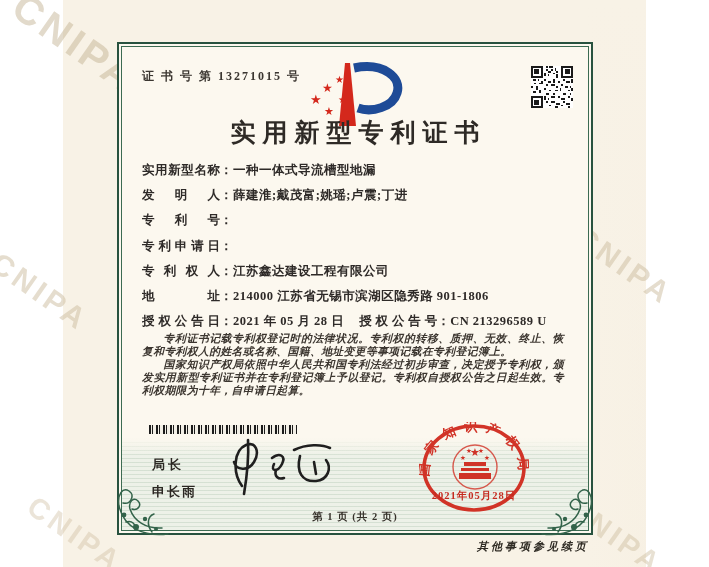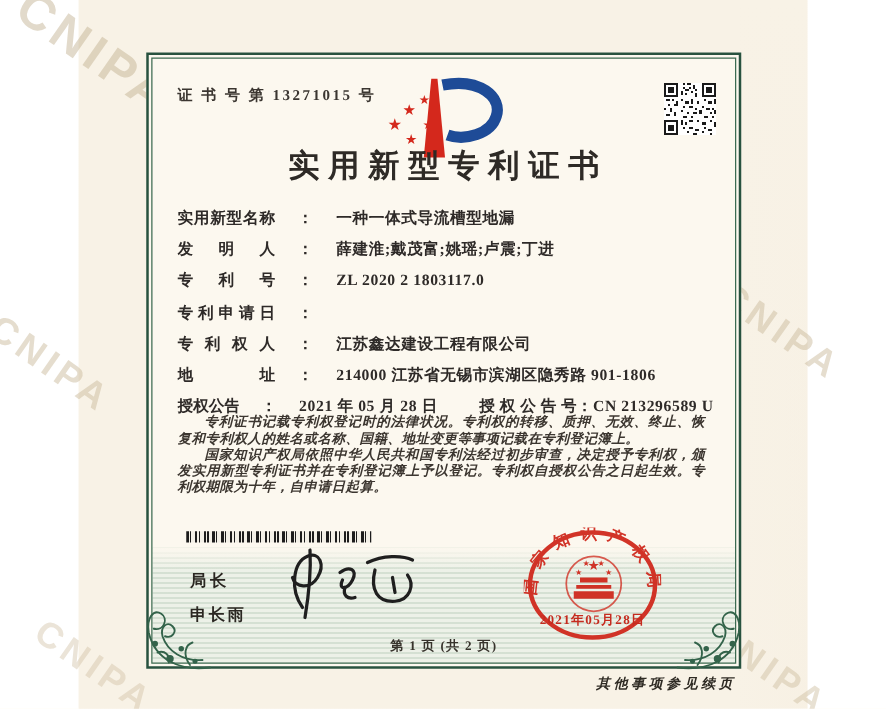--- a/index.html
+++ b/index.html
@@ -50,21 +50,21 @@
     position:absolute;left:23px;top:24px;z-index:4;
     font-size:12px;font-weight:600;letter-spacing:2px;color:#3b3631;
   }
   .logo{position:absolute;left:190px;top:16px;z-index:4;}
   .qr{position:absolute;left:411px;top:22px;z-index:4;}
   .title{
     position:absolute;left:0;right:0;top:72px;z-index:4;text-align:center;
     font-size:25px;font-weight:700;letter-spacing:7px;color:#2e2a26;text-indent:7px;
   }
   .fields{position:absolute;left:23px;right:20px;top:118px;z-index:4;}
-  .frow{height:25.2px;display:flex;align-items:center;font-size:12.5px;font-weight:600;color:#2e2a28;gap:18px;}
+  .frow{height:25.2px;display:flex;align-items:flex-start;font-size:12.5px;font-weight:600;color:#2e2a28;}
   .flabel{display:inline-block;width:78px;text-align:justify;text-align-last:justify;white-space:nowrap;overflow:hidden;}
   .fcolon{display:inline-block;width:13px;}
   .fvalue{letter-spacing:0.5px;white-space:nowrap;}
   .pair2{margin-left:15px;display:flex;align-items:center;}
 
   .body-text{
     position:absolute;left:23px;right:27px;top:288px;z-index:4;
     font-size:10.8px;line-height:13px;font-style:italic;font-weight:600;
     letter-spacing:0.4px;color:#3c3630;text-align:justify;
   }
@@ -172,21 +172,20 @@
         <span class="fvalue">一种一体式导流槽型地漏</span>
     </div>
     <div class="frow">
       <span class="flabel">发　明　人</span>
         <span class="fcolon">：</span>
         <span class="fvalue">薛建淮;戴茂富;姚瑶;卢震;丁进</span>
     </div>
     <div class="frow">
       <span class="flabel">专　利　号</span>
         <span class="fcolon">：</span>
-        <span class="fvalue">ZL 2020 2 1803117.0</span>
     </div>
     <div class="frow">
       <span class="flabel">专利申请日</span>
         <span class="fcolon">：</span>
     </div>
     <div class="frow">
       <span class="flabel">专 利 权 人</span>
         <span class="fcolon">：</span>
         <span class="fvalue">江苏鑫达建设工程有限公司</span>
     </div>

